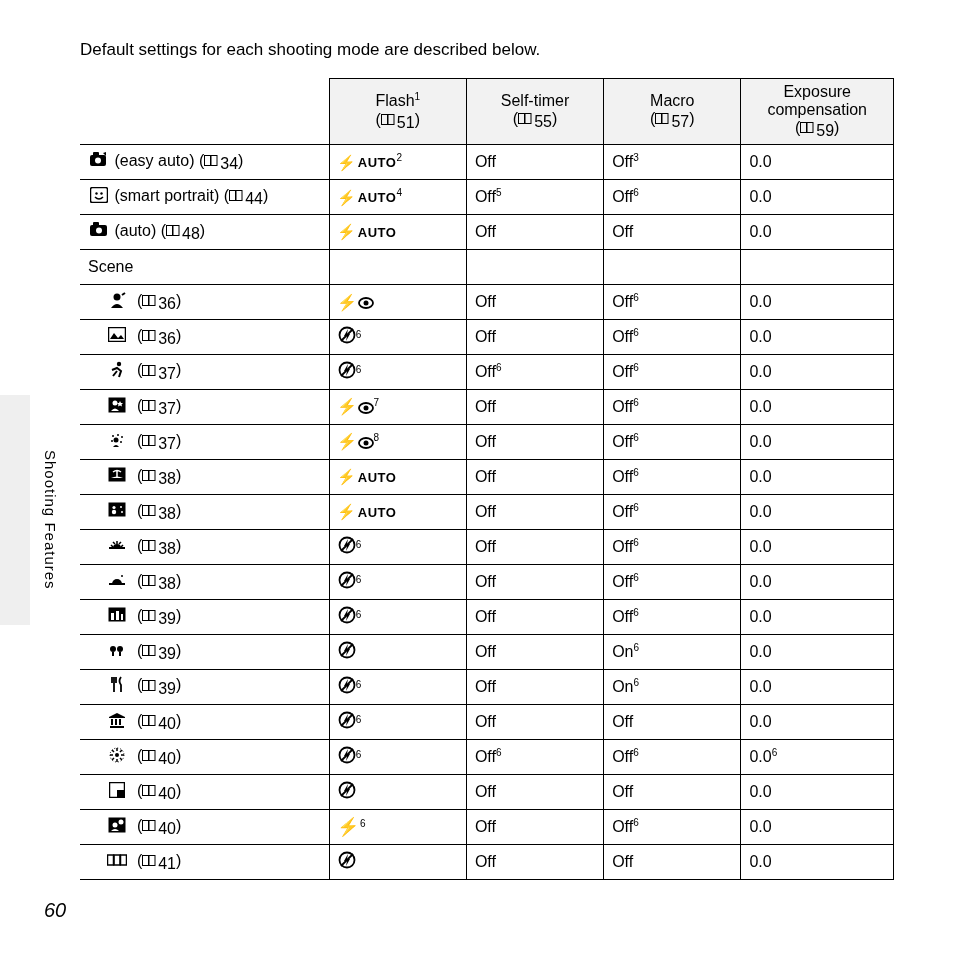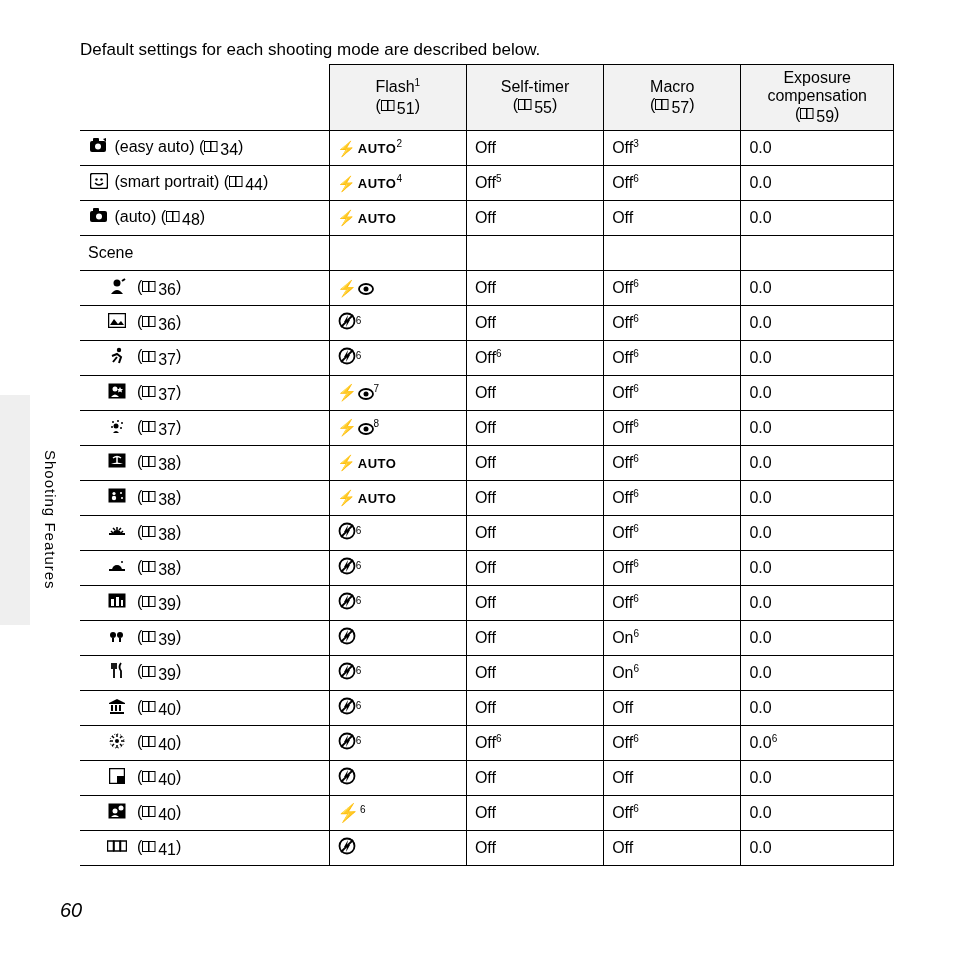--- a/index.html
+++ b/index.html
@@ -18,21 +18,21 @@
     position: relative;
   }
   h1 {
     font-family: "Segoe UI Semibold", "Arial Black", Arial, sans-serif;
     font-size: 30px;
     font-weight: 700;
     margin: 0 0 6px 0;
   }
   .intro {
     font-size: 17px;
-    margin: 0 0 4px 0;
+    margin: 0 0 18px 0;
   }
   table {
     border-collapse: collapse;
     width: 100%;
     font-size: 16px;
   }
   th, td {
     padding: 4px 8px;
     vertical-align: middle;
     height: 35px;
@@ -90,21 +90,21 @@
   .sidelabel {
     position: absolute;
     left: 42px;
     top: 450px;
     writing-mode: vertical-rl;
     font-size: 15px;
     letter-spacing: 1px;
   }
   .pagenum {
     position: absolute;
-    left: 60px;
+    left: 44px;
     bottom: 32px;
     font-style: italic;
     font-size: 20px;
   }
   .sauto {
     font-family: Arial, sans-serif;
     font-weight: 700;
     font-size: 13px;
     letter-spacing: 0.5px;
     display:inline-flex;

